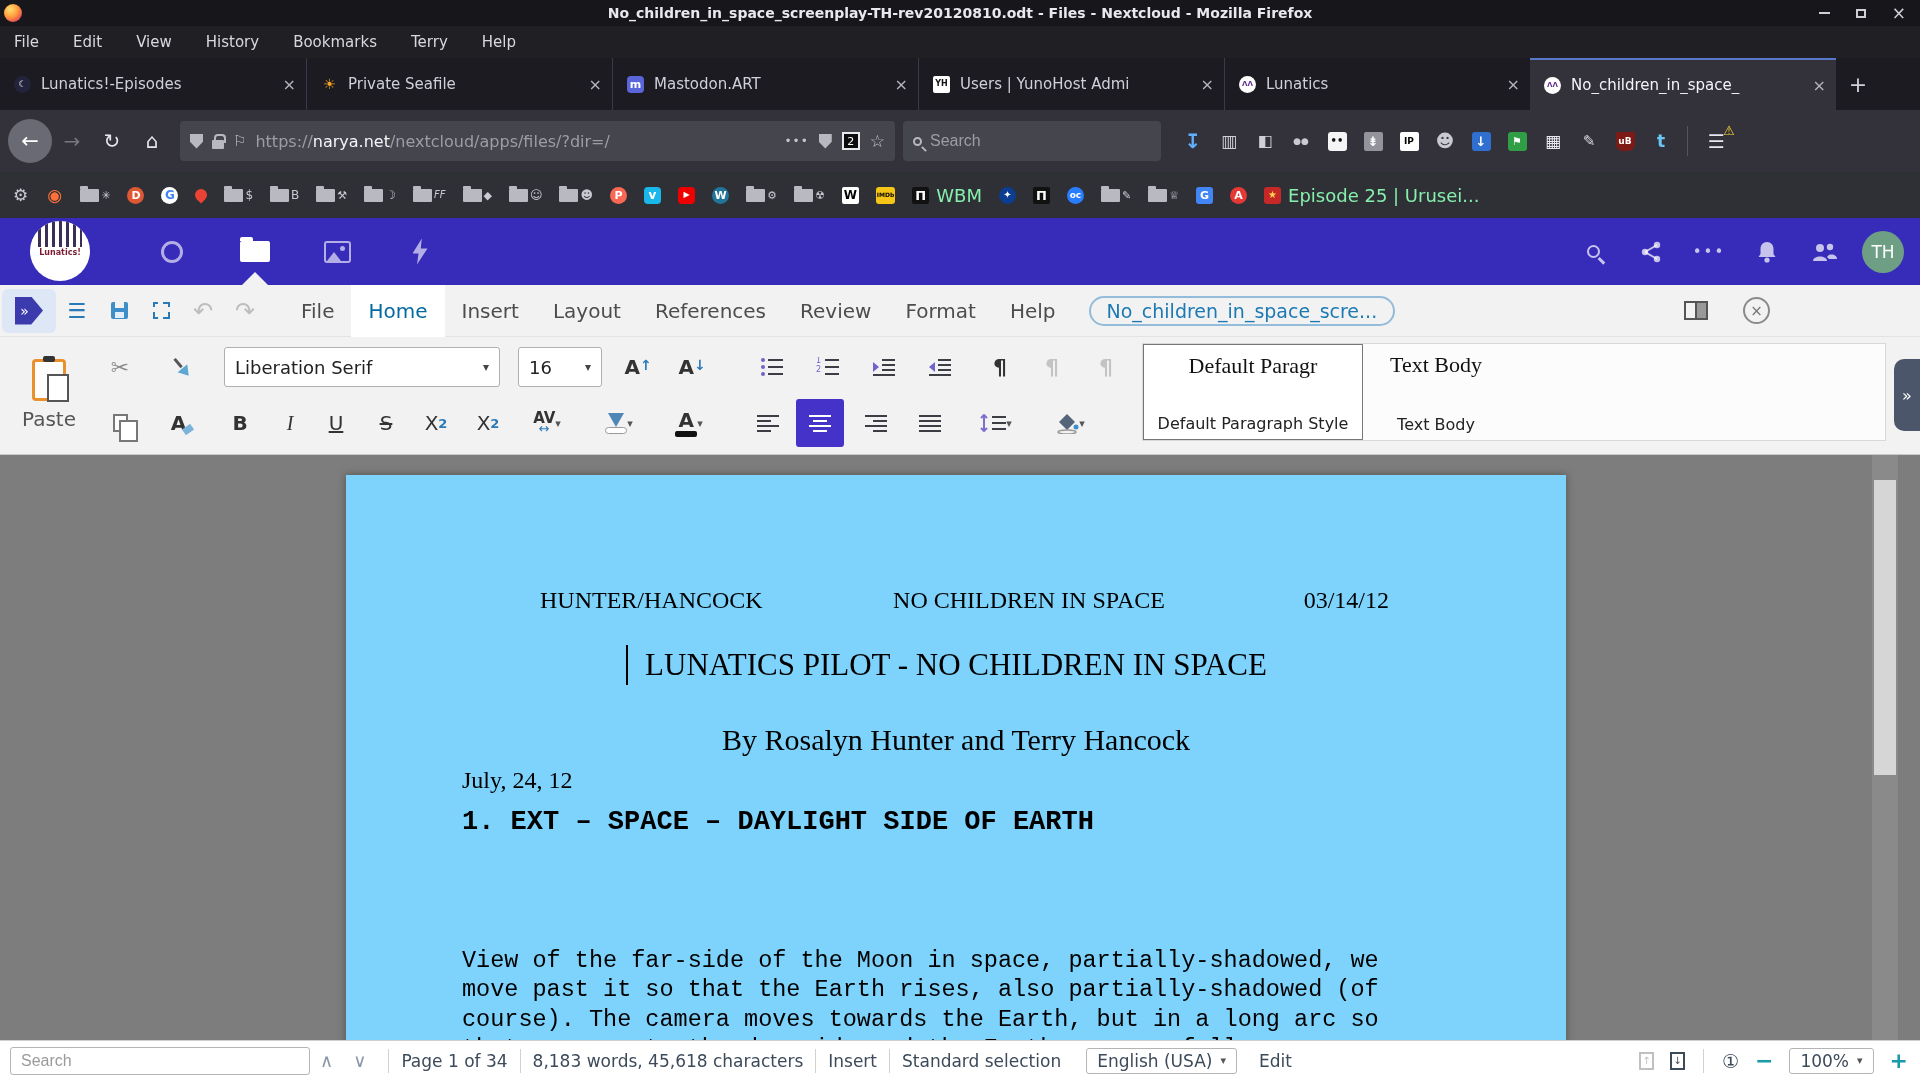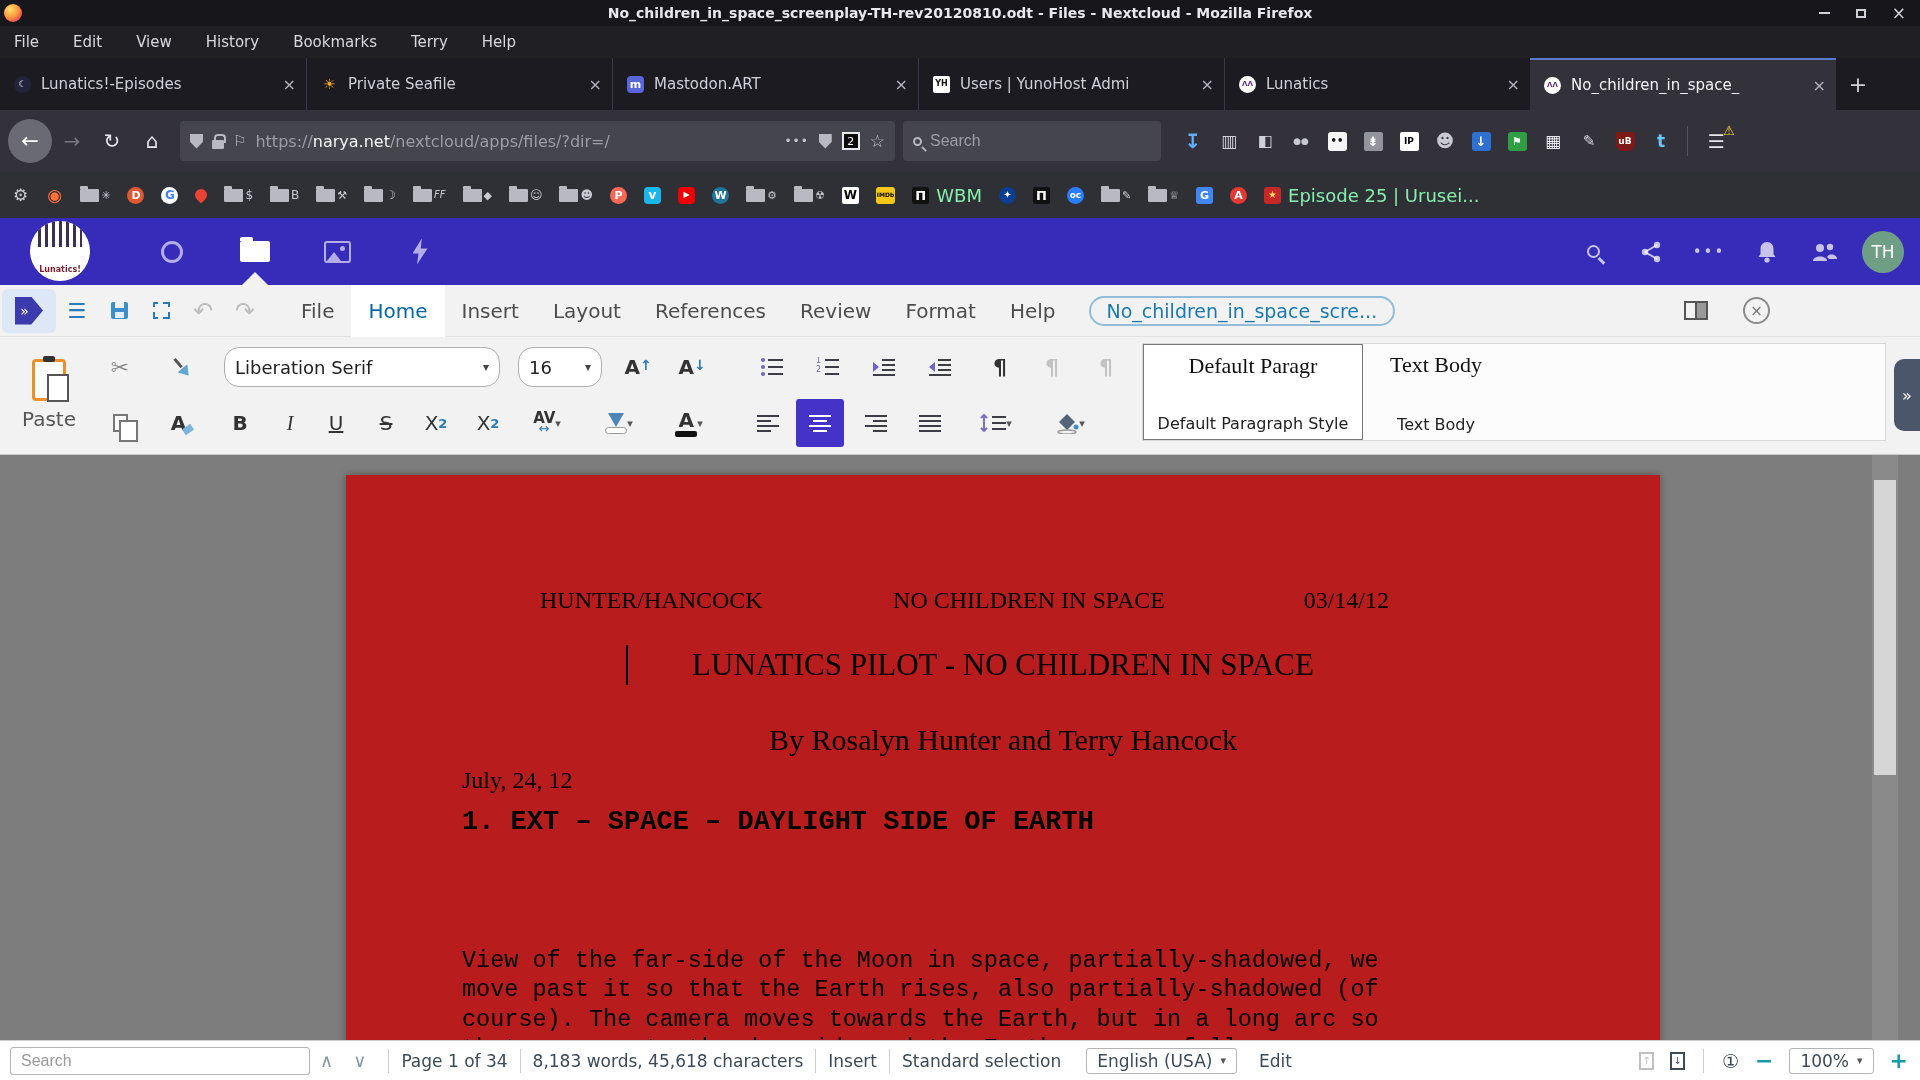--- a/index.html
+++ b/index.html
@@ -72,21 +72,21 @@
   .bm-folder::before { content:""; position:absolute; top:-3px; left:0; width:8px; height:3px; background:#b9b9c1; border-radius:1px 1px 0 0; }
   .bm-glyph { margin-left:2px; line-height:1; }
   .bookmark .bm-chip { min-width:17px; height:17px; display:flex; align-items:center; justify-content:center; font-weight:bold; line-height:1; padding:0 1px; }
   .bm-pin { width:12px; height:12px; border-radius:50% 50% 50% 0; transform:rotate(-45deg); }
   .bm-label { color:#86efac; font-size:18px; margin-left:7px; white-space:nowrap; }
   .bm-label:empty { display:none; }
 
   
   .ncheader { height:67px; background:#372bba; position:relative; }
   .nc-logo { position:absolute; left:30px; top:3px; width:60px; height:60px; border-radius:50%; background:#fff;
-             display:flex; flex-direction:column; align-items:center; justify-content:space-between; overflow:hidden; }
+             display:flex; flex-direction:column; align-items:center; justify-content:flex-start; overflow:hidden; }
   .nc-logo .crowd { width:44px; height:26px; margin-bottom:1px;
              background:repeating-linear-gradient(90deg,#3b2f56 0 3px,transparent 3px 7px); }
   .nc-logo .lg-text { font-size:8px; font-weight:bold; color:#7b1d32; margin-bottom:7px; }
   .nc-app { position:absolute; top:0; height:67px; width:54px; display:flex; align-items:center; justify-content:center; }
   .nc-ring { width:22px; height:22px; border:3px solid rgba(255,255,255,.62); border-radius:50%; }
   .nc-folder { width:30px; height:21px; background:#fff; border-radius:2px; position:relative; }
   .nc-folder::before { content:""; position:absolute; top:-4px; left:0; width:13px; height:4px; background:#fff; border-radius:2px 2px 0 0; }
   .nc-pointer { position:absolute; bottom:0; width:0; height:0; border-left:13px solid transparent;
                 border-right:13px solid transparent; border-bottom:13px solid #f2f2f2; }
   .nc-image { width:27px; height:22px; border:2.5px solid rgba(255,255,255,.62); border-radius:3px; position:relative; }
@@ -139,21 +139,21 @@
   .paste-clip::before { content:""; position:absolute; top:-6px; left:8px; width:12px; height:6px; background:#333; border-radius:2px; }
   .paste-clip::after { content:""; position:absolute; right:-6px; bottom:-4px; width:18px; height:24px; background:#fff; border:2px solid #555; }
   .paste-label { font-size:20px; color:#555; }
   .ico-cut { color:#8a8a8a; font-size:22px; }
   .ico-brush { width:22px; height:22px; position:relative; transform:rotate(-40deg); }
   .ico-brush::before { content:""; position:absolute; top:0; left:9px; width:3px; height:11px; background:#555; }
   .ico-brush::after { content:""; position:absolute; bottom:0; left:4px; width:13px; height:10px; background:#5fa8d3;
                       clip-path:polygon(0 0,100% 0,50% 100%); }
   .ico-copy { width:15px; height:18px; border:2px solid #777; background:#fdfdfd; position:relative; }
   .ico-copy::before { content:""; position:absolute; left:4px; top:4px; width:15px; height:18px; border:2px solid #777; background:#fff; }
-  .combo { position:absolute; top:10px; height:40px; background:#fff; border:1px solid #b0b0b0; border-radius:15px;
+  .combo { position:absolute; top:10px; height:40px; background:#fff; border:1px solid #b0b0b0; border-radius:3px;
            display:flex; align-items:center; padding:0 10px; font-size:18px; color:#222; }
   .combo .caret { margin-left:auto; color:#444; font-size:12px; }
   .caret { color:#555; font-size:11px; }
   .txtico { font-size:20px; color:#333; font-weight:bold; line-height:1; }
   .sub2,.sup2 { color:#2a7ab8; font-size:13px; font-weight:bold; }
   .avspace { display:flex; flex-direction:column; align-items:center; line-height:.8; }
   .avspace .av { font-size:15px; font-weight:bold; color:#333; }
   .avspace .arr { color:#2a7ab8; font-size:13px; }
   .fontcolor { display:flex; flex-direction:column; align-items:center; }
   .fontcolor .bar { width:22px; height:6px; background:#111; border-radius:2px; margin-top:1px; }
@@ -172,21 +172,21 @@
   .stp { font-family:"Liberation Serif","DejaVu Serif",serif; color:#111; white-space:nowrap; }
   .p-default .stp { font-size:22px; } .p-body .stp { font-size:22px; }
   .p-h1 .stp { font-size:36px; font-weight:bold; } .p-h2 .stp { font-size:31px; font-weight:bold; }
   .stl { font-size:16px; color:#222; white-space:nowrap; }
   .tb-expander { position:absolute; right:0; top:22px; width:26px; height:72px; background:#4c566a;
                  border-radius:10px 0 0 10px; color:#fff; font-size:16px; display:flex; align-items:center; justify-content:center; }
   svg.lineico { display:block; }
 
   
   .canvas { height:585px; background:#7d7d7d; position:relative; overflow:hidden; }
-  .page { position:absolute; left:346px; top:20px; width:1314px; height:600px; background:#b91c1c;
+  .page { position:absolute; left:346px; top:20px; width:1220px; height:600px; background:#7dd3fc;
           box-shadow:0 0 8px rgba(0,0,0,.35); }
   .doc-abs { position:absolute; color:#000; }
   .serif { font-family:"Liberation Serif","DejaVu Serif",serif; }
   .mono { font-family:"Liberation Mono","DejaVu Sans Mono",monospace; }
   .doc-headerrow span { position:absolute; font-size:24px; }
   .caret-bar { position:absolute; width:2px; height:40px; background:#000; }
   .scrolltrack { position:absolute; right:22px; top:0; bottom:0; width:26px; background:#8a8a8a; }
   .scrollthumb { position:absolute; left:2px; width:22px; top:25px; height:295px; background:#d6d6d6; }
 
   

